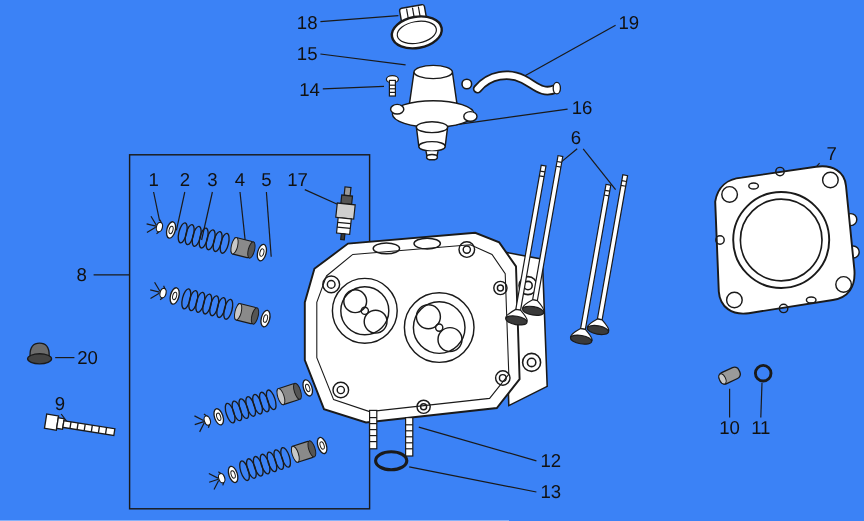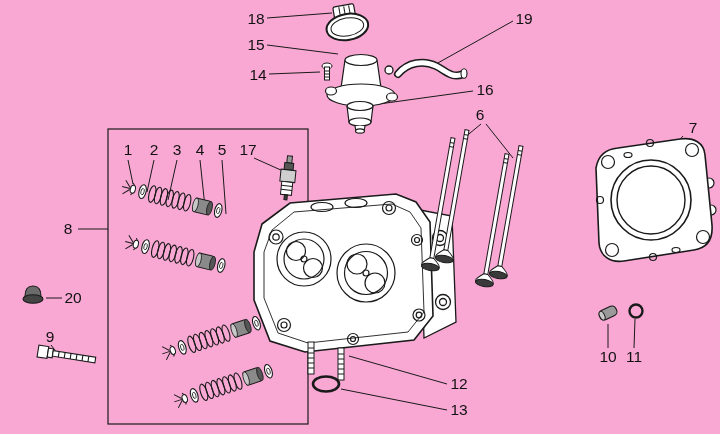--- a/index.html
+++ b/index.html
@@ -1,16 +1,16 @@
 <!DOCTYPE html>
 <html><head>
 <meta charset="utf-8">
 <style>
   html,body{margin:0;padding:0;background:#ffffff;}
-  .stage{position:relative;width:720px;height:434px;background:#f9a8d4;overflow:hidden;}
+  .stage{position:relative;width:720px;height:434px;background:#3b82f6;overflow:hidden;}
   svg{display:block;}
   svg text{font-family:"Liberation Sans", sans-serif;font-size:15.5px;fill:#111111;}
 </style>
 </head>
 <body>
 
 <div class="stage">
 <svg width="720" height="434" viewBox="0 0 720 434">
 
   <defs>

